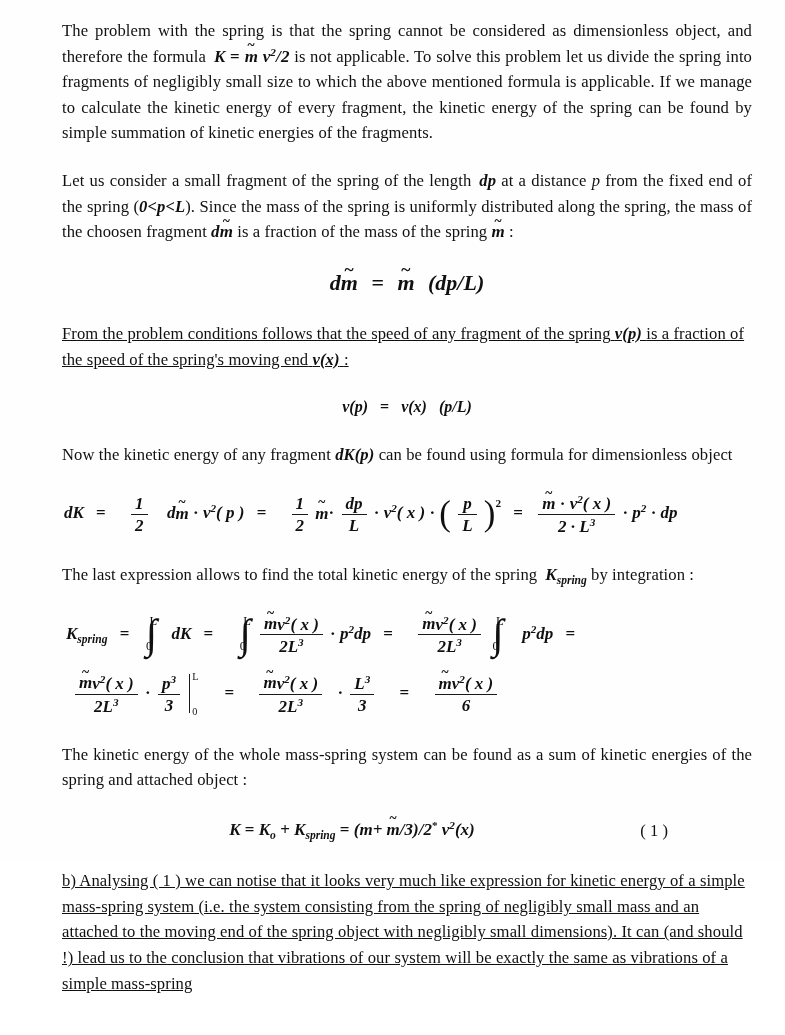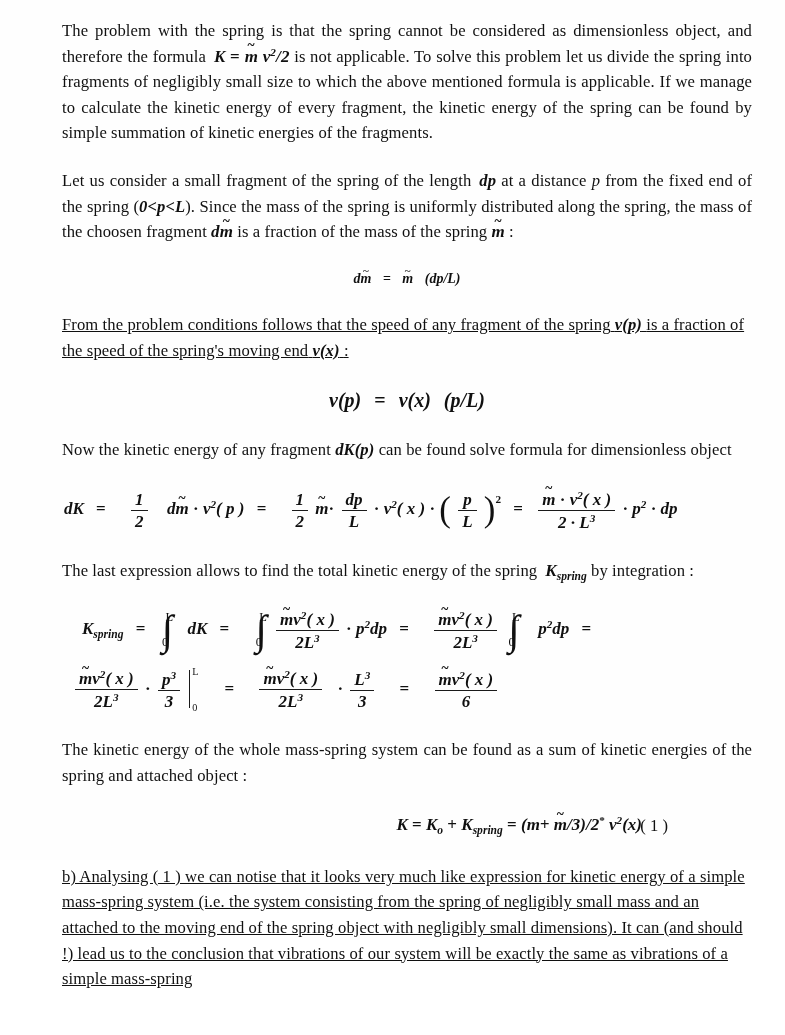--- a/index.html
+++ b/index.html
@@ -151,43 +151,43 @@
   <div class="body-col">
 
     <p class="para"><span>The problem with the spring is that the spring cannot be considered  as dimensionless object, and therefore the formula</span><span class="sp"></span><span class="eq"><span>K</span> <span class="dot">=</span> <span class="bar-m">m</span> <span>v</span><span class="sup">2</span><span>/2</span></span> <span>is not applicable.  To solve this problem let us divide the spring into fragments of negligibly small size to which the above mentioned formula is applicable. If we manage to calculate the kinetic energy of every fragment, the kinetic energy of the spring can be found by simple summation of kinetic energies of the fragments.</span></p>
 
     <div class="gap-md"></div>
 
     <p class="para"><span>Let us consider a small fragment of the spring of the length</span><span class="sp"></span><b class="bi">dp</b> <span>at a distance</span> <i class="v">p</i> <span>from the fixed end of the spring (</span><b class="bi">0&lt;p&lt;L</b><span>).  Since the mass of  the spring is uniformly distributed along the spring, the mass of the choosen fragment</span> <span class="eq"><span>d</span><span class="bar-m">m</span></span> <span>is a fraction of the mass of the spring</span> <span class="eq"><span class="bar-m">m</span></span> <span>:</span></p>
 
     <div class="gap-lg"></div>
 
-    <div class="eq eq-center" style="font-size:14px;">
+    <div class="eq eq-center" style="font-size:22px;">
       <span>d</span><span class="bar-m">m</span>
       <span class="sp"></span><span class="dot">=</span><span class="sp"></span>
       <span class="bar-m">m</span>
       <span class="sp"></span><span>(dp/L)</span>
     </div>
 
     <div class="gap-lg"></div>
 
     <p class="para nojust"><span>From the problem conditions follows that the speed of any fragment of the spring</span> <b class="bi">v(p)</b> <span>is a fraction of the speed of the spring's moving end</span>  <b class="bi">v(x)</b> <span>:</span></p>
 
     <div class="gap-lg"></div>
 
-    <div class="eq eq-center" style="font-size:20px;">
+    <div class="eq eq-center" style="font-size:16px;">
       <span>v(p)</span>
       <span class="sp"></span><span class="dot">=</span><span class="sp"></span>
       <span>v(x)</span>
       <span class="sp"></span><span>(p/L)</span>
     </div>
 
     <div class="gap-lg"></div>
 
-    <p class="para"><span>Now the kinetic energy of any fragment</span> <b class="bi">dK(p)</b> <span>can be found   solve formula for dimensionless object</span></p>
+    <p class="para"><span>Now the kinetic energy of any fragment</span> <b class="bi">dK(p)</b> <span>can be found   using formula for dimensionless object</span></p>
 
     <div class="gap-lg"></div>
 
     <div class="eq" style="font-size:17px; margin-left:2px;">
       <span>dK</span>
       <span class="sp"></span><span class="dot">=</span><span class="sp-l"></span>
       <span class="frac">
         <span class="num">1</span>
         <span class="den">2</span>
       </span>
@@ -224,21 +224,21 @@
       <span class="dot">·</span>
       <span>dp</span>
     </div>
 
     <div class="gap-lg"></div>
 
     <p class="para"><span>The last expression allows to find the total kinetic energy of the spring</span><span class="sp"></span><span class="eq"><span>K</span><span class="sub">spring</span></span> <span>by integration :</span></p>
 
     <div class="gap-lg"></div>
 
-    <div class="eq" style="font-size:17px; margin-left:20px;">
+    <div class="eq" style="font-size:17px; margin-left:4px;">
       <span>K</span><span class="sub">spring</span>
       <span class="sp"></span><span class="dot">=</span><span class="sp"></span>
       <span class="intg"><span class="lim-top">L</span><span>∫</span><span class="lim-bot">0</span></span>
       <span class="sp"></span><span>dK</span>
       <span class="sp"></span><span class="dot">=</span><span class="sp-l"></span>
       <span class="intg"><span class="lim-top">L</span><span>∫</span><span class="lim-bot">0</span></span>
       <span class="frac">
         <span class="num"><span class="bar-m">m</span><span>v</span><span class="sup">2</span><span>( x )</span></span>
         <span class="den"><span>2L</span><span class="sup">3</span></span>
       </span>
@@ -285,21 +285,21 @@
       </span>
     </div>
 
     <div class="gap-lg"></div>
 
     <p class="para"><span>The kinetic energy of the whole mass-spring system can be found as a sum of kinetic energies of the spring and attached object :</span></p>
 
     <div class="gap-lg"></div>
 
     <div style="position:relative;">
-      <div class="eq" style="font-size:17px; text-align:right; padding-right:110px;">
+      <div class="eq" style="font-size:17px; text-align:center; padding-right:110px;">
         <span>K</span>
         <span class="dot">=</span>
         <span>K</span><span class="sub">o</span>
         <span class="dot">+</span>
         <span>K</span><span class="sub">spring</span>
         <span class="dot">=</span>
         <span>(m+</span> <span class="bar-m">m</span><span>/3)/2</span><span class="supn">*</span>
         <span>v</span><span class="sup">2</span><span>(x)</span>
       </div>
       <div class="eqno" style="position:absolute; right:84px; top:2px;">( 1 )</div>

